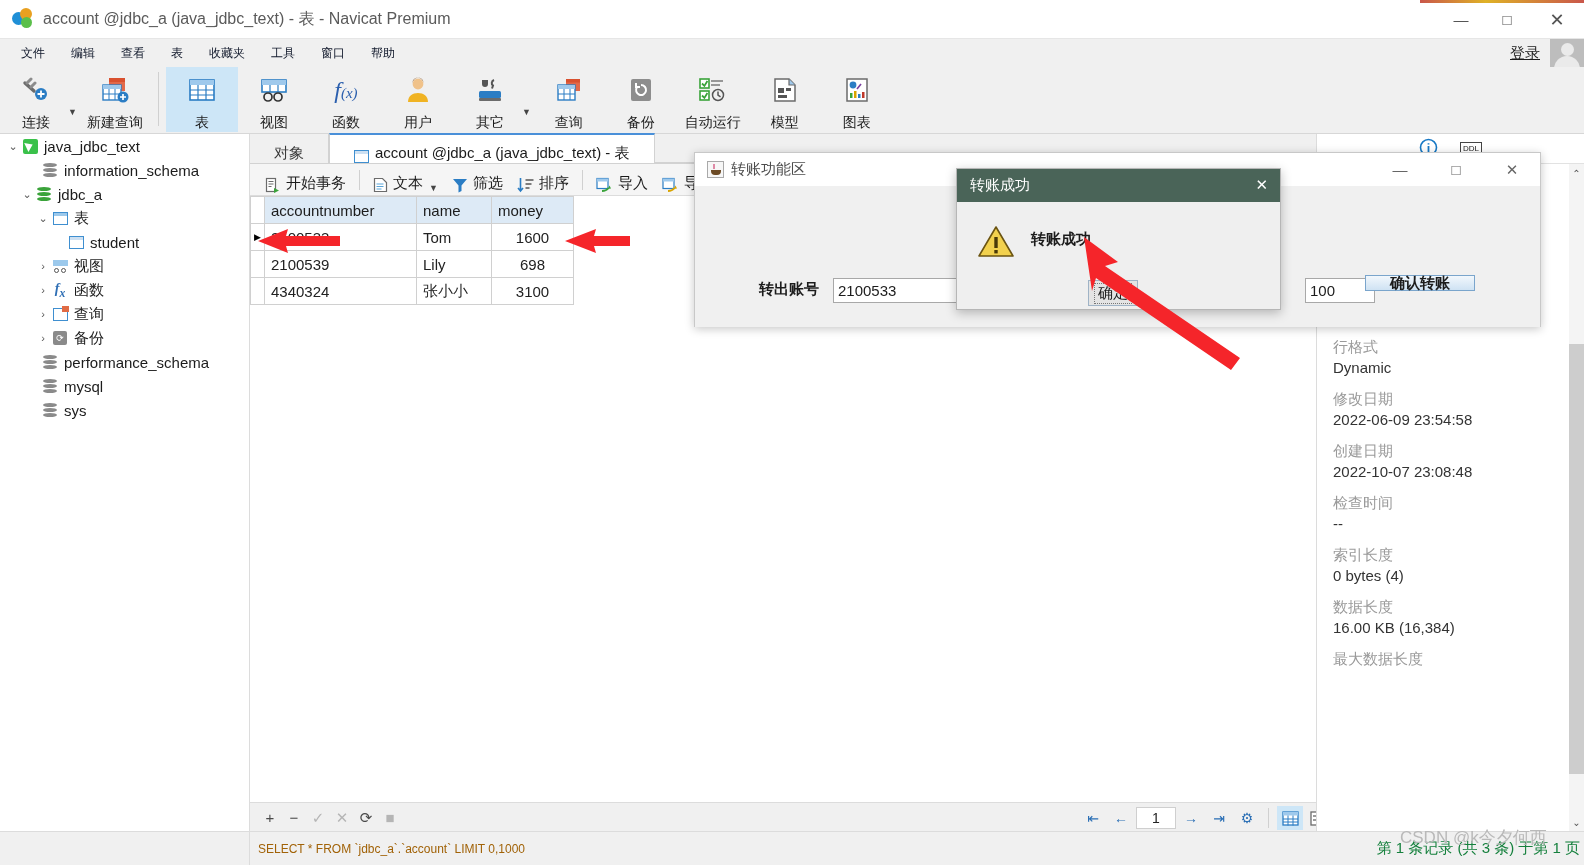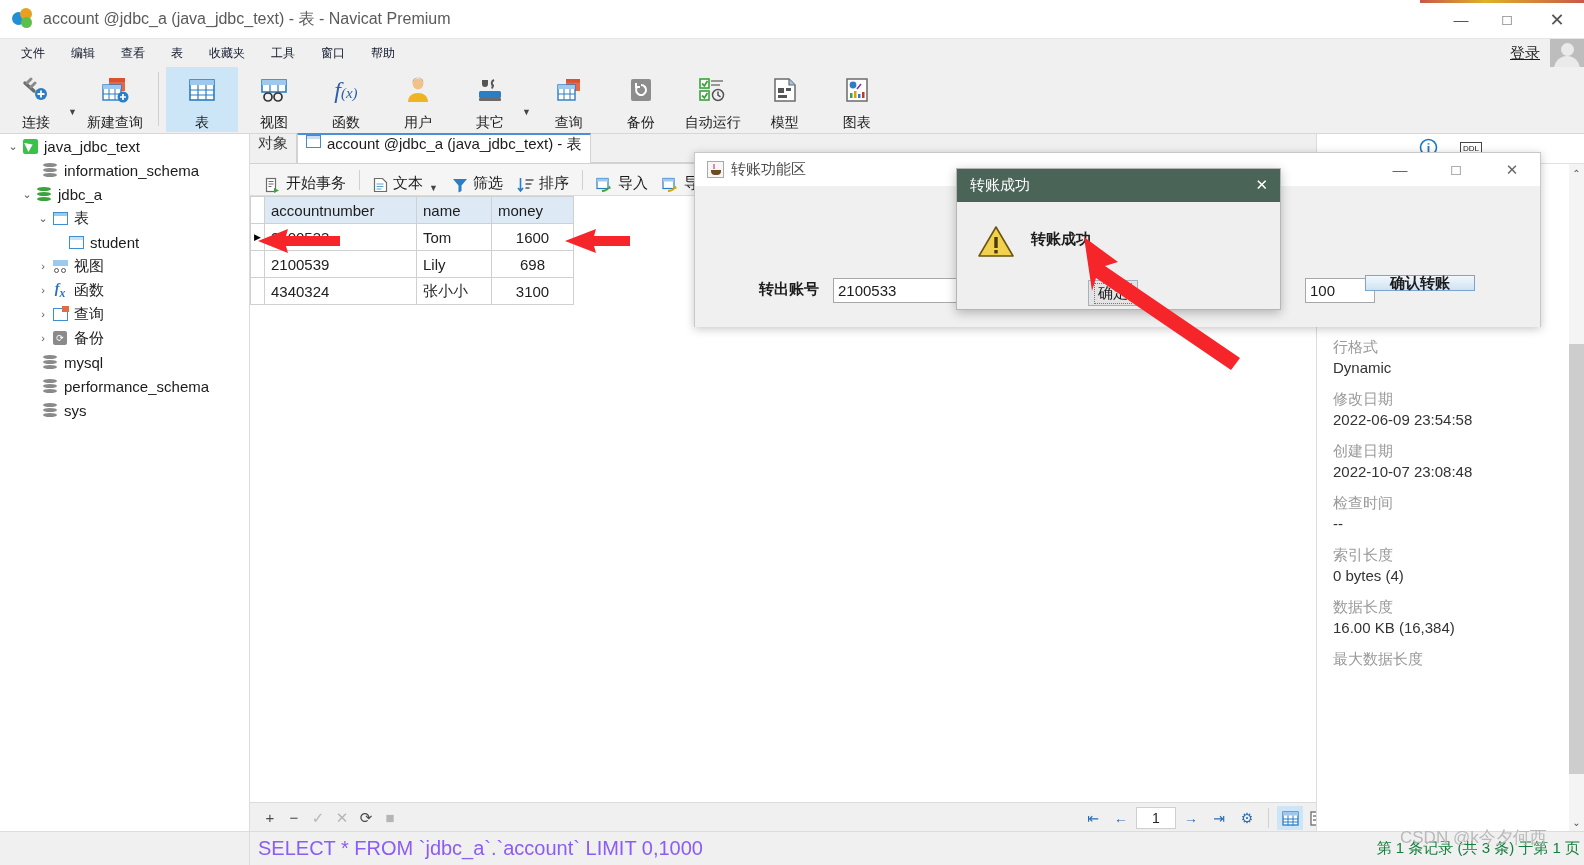--- a/index.html
+++ b/index.html
@@ -80,21 +80,21 @@
   .ic-view i{position:absolute;bottom:0;width:5px;height:5px;border:1.3px solid #555;border-radius:50%;}
   .ic-fx{font-style:italic;font-family:"Liberation Serif",serif;color:#2f6fb5;font-size:14px;font-weight:bold;}
   .ic-query{width:15px;height:13px;border:1.5px solid #3f8fd0;background:#fff;position:relative;}
   .ic-query::after{content:"";position:absolute;right:-2px;top:-3px;width:7px;height:6px;background:#e06b45;}
   .ic-backup{width:14px;height:14px;background:#8a8a8a;border-radius:2px;color:#fff;font-size:9px;display:flex;align-items:center;justify-content:center;}
 
   
   .main { position:absolute; left:250px; top:134px; width:1334px; height:697px; background:#fff; }
   .tabstrip { position:absolute; left:0; top:0; width:1334px; height:30px;
     background:#f0f0f0; border-bottom:1px solid #d2d2d2; display:flex; align-items:flex-end; }
-  .tab { height:29px; display:flex; align-items:flex-start; padding:0 8px; font-size:15px; color:#3a3a3a;
+  .tab { height:29px; display:flex; align-items:flex-end; padding:0 24px; font-size:15px; color:#3a3a3a;
     border-right:1px solid #d2d2d2; }
   .tab.active { background:#fff; color:#1c1c1c; border-top:2px solid #4a90d9; border-left:1px solid #d2d2d2; height:30px;}
   .tab .mini-tbl{width:15px;height:13px;border:1.5px solid #3f8fd0;background:#fff;margin-right:6px;}
   .tab .mini-tbl b{display:block;height:3px;background:#cde0f2;}
   .tabstrip .filler { flex:1; border-bottom:1px solid #d2d2d2; }
   .tab-tools { display:flex; align-items:center; gap:14px; padding:0 14px 4px 14px; }
 
   .gridtools { position:absolute; left:0; top:30px; width:1054px; height:32px; background:#f5f5f5;
     border-bottom:1px solid #dcdcdc; display:flex; align-items:center; padding-left:8px; }
   .gt { display:flex; align-items:flex-end; font-size:15px; color:#1c1c1c; padding:0 7px; height:26px; }
@@ -134,21 +134,21 @@
   .ip-v { font-size:15px; color:#333; margin-top:2px; }
   .ip-scroll { position:absolute; right:0; top:30px; width:15px; height:667px; background:#f4f4f4; }
   .ip-scroll .t { position:absolute; left:0; top:180px; width:15px; height:430px; background:#cdcdcd; }
   .ip-scroll .cv { position:absolute; left:0; bottom:0; width:15px; height:18px; display:flex; align-items:center; justify-content:center; color:#555; font-size:10px;}
   .ip-scroll .cu { position:absolute; left:0; top:0; width:15px; height:18px; display:flex; align-items:center; justify-content:center; color:#555; font-size:10px;}
 
   
   .statusbar { position:absolute; left:0; top:831px; width:1584px; height:34px; background:#f0f0f0;
     border-top:1px solid #dcdcdc; display:flex; align-items:center; }
   .sb-left { width:250px; height:34px; border-right:1px solid #dcdcdc; }
-  .sb-sql { flex:1; padding-left:8px; font-size:20px; color:#8b5cf6; }
+  .sb-sql { flex:1; padding-left:8px; font-size:12px; color:#a16207; }
   .sb-right { font-size:15px; color:#15803d; padding-right:4px; }
 
   
   .javawin { position:absolute; left:694px; top:152px; width:847px; height:175px;
     background:#f0f0f0; border:1px solid #c8c8c8; box-shadow:0 2px 9px rgba(0,0,0,.22); }
   .jw-title { height:33px; background:#fff; display:flex; align-items:center; position:relative; }
   .jw-ico { width:17px; height:17px; margin-left:12px; margin-right:7px; border:1px solid #a9a9a9;
     background:#f7f7f7; position:relative; }
   .jw-ico::after{content:"";position:absolute;left:3px;top:8px;width:10px;height:5px;background:#6c4a24;border-radius:0 0 4px 4px;}
   .jw-ico::before{content:"";position:absolute;left:5px;top:2px;width:2px;height:5px;background:#c36;opacity:.55;}
@@ -467,33 +467,33 @@
 
     <div class="tree-row" style="padding-left:26px;">
       <div class="arrow"></div>
       <div class="ticon">
         <div class="ic-db">
             <i style="top:0"></i>
             <i style="top:5px"></i>
             <i style="top:10px"></i>
           </div>
       </div>
-      <span>mysql</span>
+      <span>performance_schema</span>
     </div>
 
     <div class="tree-row" style="padding-left:26px;">
       <div class="arrow"></div>
       <div class="ticon">
         <div class="ic-db">
             <i style="top:0"></i>
             <i style="top:5px"></i>
             <i style="top:10px"></i>
           </div>
       </div>
-      <span>performance_schema</span>
+      <span>mysql</span>
     </div>
 
     <div class="tree-row" style="padding-left:26px;">
       <div class="arrow"></div>
       <div class="ticon">
         <div class="ic-db">
             <i style="top:0"></i>
             <i style="top:5px"></i>
             <i style="top:10px"></i>
           </div>

